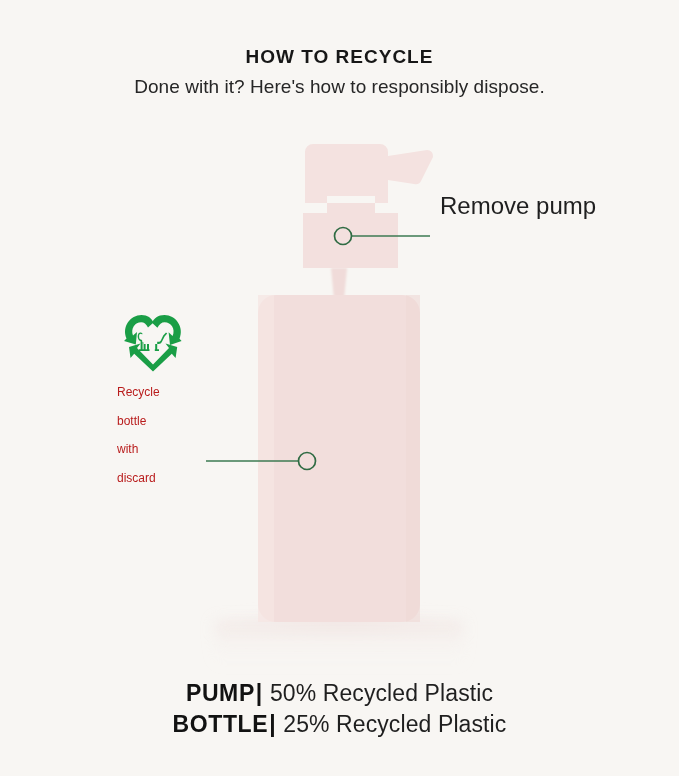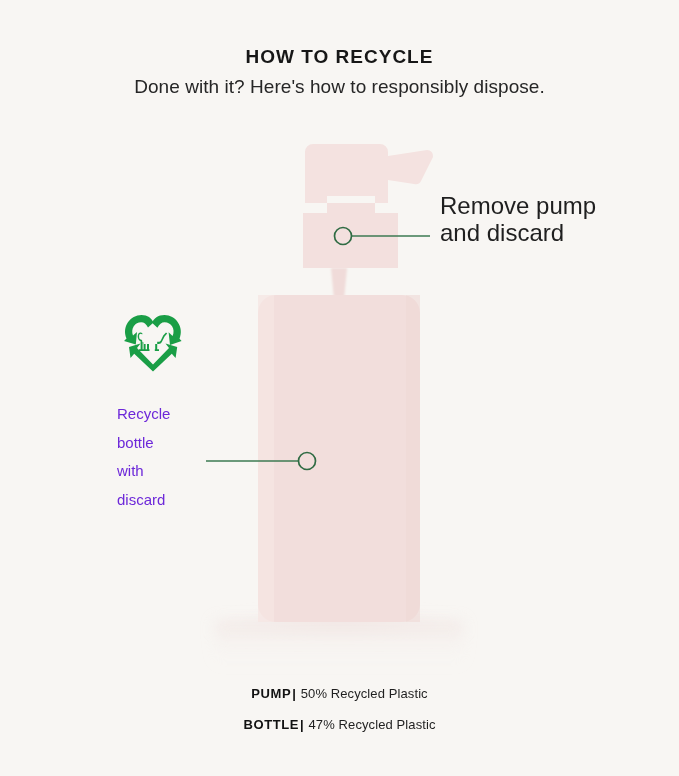--- a/index.html
+++ b/index.html
@@ -65,25 +65,25 @@
     left: 440px;
     top: 192px;
     width: 200px;
     font-size: 24px;
     line-height: 27px;
     color: #1f1f1f;
   }
   .annotation-left {
     position: absolute;
     left: 117px;
-    top: 400px;
+    top: 378px;
     width: 104px;
-    font-size: 15px;
+    font-size: 12px;
     line-height: 28.5px;
-    color: #6d28d9;
+    color: #b91c1c;
   }
   .annotation-left div, .annotation-right div { white-space: nowrap; }
 
   
   .recycle-icon {
     position: absolute;
     left: 119px;
     top: 308px;
     width: 68px;
     height: 68px;
@@ -91,21 +91,21 @@
 
   
   .footer {
     position: absolute;
     left: 0;
     top: 678px;
     width: 679px;
     text-align: center;
   }
   .footer-line {
-    font-size: 13px;
+    font-size: 23px;
     line-height: 31px;
     color: #1f1f1f;
     letter-spacing: 0.1px;
   }
   .footer-line .lead {
     font-weight: 700;
     letter-spacing: 0.6px;
     color: #121212;
   }
   .footer-line .sep {
@@ -307,32 +307,31 @@
                  C20.2 32.6 19.2 31.4 18.9 30.0
                  C18.6 28.6 18.6 27.2 19.2 26.0
                  C20.0 24.4 22.0 24.0 23.4 25.2
                  Z"></path>
       </g>
     </svg>
   </div>
 
   <div class="annotation-right">
     <div>Remove pump</div>
-    <div>and discard</div>
   </div>
 
   <div class="annotation-left">
     <div>Recycle</div>
     <div>bottle</div>
     <div>with</div>
     <div>discard</div>
   </div>
 
   <div class="footer">
     <div class="footer-line">
       <span class="lead">PUMP</span><span class="sep">|</span> <span>50% Recycled Plastic</span>
     </div>
     <div class="footer-line">
-      <span class="lead">BOTTLE</span><span class="sep">|</span> <span>47% Recycled Plastic</span>
+      <span class="lead">BOTTLE</span><span class="sep">|</span> <span>25% Recycled Plastic</span>
     </div>
   </div>
 
 </div>
 
 </body></html>

